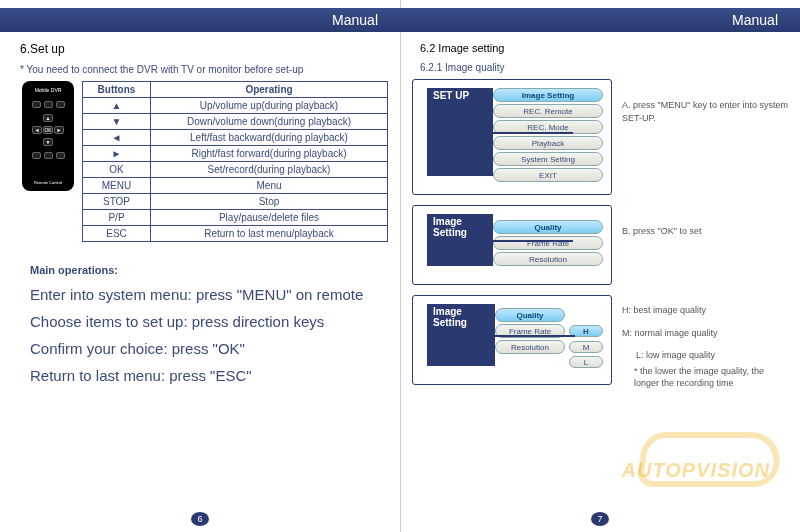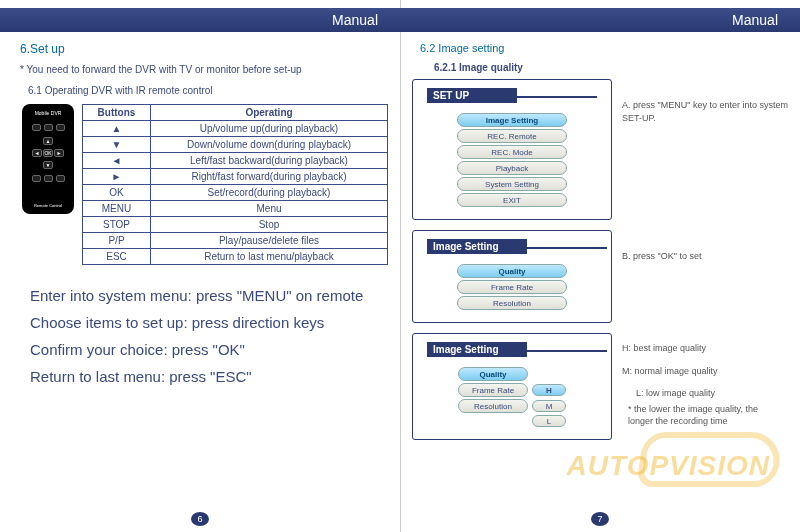--- a/index.html
+++ b/index.html
@@ -33,21 +33,21 @@
     margin: 8px -12px 10px -12px;
     display: flex;
     align-items: center;
     justify-content: flex-end;
     padding-right: 22px;
     color: #fff;
     font-size: 14px;
     font-weight: 500;
   }
   .section-title {
-    color: #0369a1;
+    color: #000000;
     font-size: 12px;
     margin: 6px 0 8px 8px;
   }
   .note {
     color: #3a4a7a;
     font-size: 10px;
     margin: 6px 0 6px 8px;
   }
   .sub-title {
     color: #3a4a7a;
@@ -147,21 +147,21 @@
     gap: 10px;
     margin: 6px 0 10px 0;
     align-items: flex-start;
   }
   .screen {
     width: 200px;
     border: 1px solid #2a3a70;
     border-radius: 3px;
     background: #fff;
     padding: 6px 8px 10px 8px;
-    display:flex;flex-direction:column;align-items:center;
+    display:flex;flex-direction:row;align-items:center;
   }
   .screen-title {
     align-self: stretch;
     background: #2a3a70;
     color: #fff;
     font-weight: bold;
     font-size: 10px;
     padding: 2px 6px;
     margin: 2px 0 8px 6px;
     width: 90px;
@@ -214,21 +214,21 @@
     width: 34px; height:12px; border-radius:6px;
     background: linear-gradient(#f4f4f0,#e0e0d8);
     border:1px solid #8aa;
     font-size:8px;display:flex;align-items:center;justify-content:center;
   }
   .opt-val.selected { background: linear-gradient(#bfe8ff,#7ecdf0); font-weight:bold;}
   .watermark {
     position:absolute;
     right: 30px;
     bottom: 50px;
-    font-size: 28px;
+    font-size: 20px;
     font-weight: bold;
     font-style: italic;
     color: rgba(240,180,40,0.45);
     letter-spacing:1px;
     pointer-events:none;
   }
   .watermark-shape {
     position:absolute;
     right: 20px;
     bottom: 45px;
@@ -242,22 +242,21 @@
 </style>
 </head>
 <body>
 
 <div class="page">
   <div class="header-bar">
       <span>Manual</span>
     </div>
 
   <div class="section-title">6.Set up</div>
-  <div class="note">* You need to forward the DVR with TV or monitor before set-up</div>
-  <div class="sub-title">6.1 Operating DVR with IR remote control</div>
+  <div class="note">* You need to connect the DVR with TV or monitor before set-up</div>
 
   <div class="left-body">
 
     <div class="remote">
       <div class="brand">Mobile DVR</div>
       <div class="row">
         <div class="btn"></div>
         <div class="btn"></div>
         <div class="btn"></div>
       </div>
@@ -318,40 +317,41 @@
           </tr>
           <tr>
             <td>ESC</td>
             <td>Return to last menu/playback</td>
           </tr>
         </tbody>
     </table>
   </div>
 
   <div class="main-ops">
+    <div class="h">Main operations:</div>
     <div id="ops-lines">
         <p>Enter into system menu: press "MENU" on remote</p>
         <p>Choose items to set up: press direction keys</p>
         <p>Confirm your choice: press "OK"</p>
         <p>Return to last menu: press "ESC"</p>
       </div>
   </div>
 
   <div class="page-num">6</div>
 </div>
 
 <div class="divider"></div>
 
 <div class="page">
   <div class="header-bar">
       <span>Manual</span>
     </div>
 
   <div class="section-title" style="font-size:11px;">6.2 Image setting</div>
-  <div class="note" style="margin-left:22px;font-weight:bold;">6.2.1  Image quality</div>
+  <div class="note" style="margin-left:8px;">6.2.1  Image quality</div>
 
   <div class="right-row">
     <div class="screen">
       <div class="screen-title">SET UP</div>
       <div id="scr1-items">
           <div class="menu-btn selected">Image Setting</div>
           <div class="menu-btn">REC. Remote</div>
           <div class="menu-btn">REC. Mode</div>
           <div class="menu-btn">Playback</div>
           <div class="menu-btn">System Setting</div>
@@ -392,21 +392,21 @@
             <div style="width: 70px;"></div>
             <div class="opt-val">L</div>
           </div>
         </div>
     </div>
     <div class="right-desc" style="padding-top:6px;">
       <div id="scr3-desc">
           <div style="margin: 3px 0px;">H:  best image quality</div>
           <div style="margin: 10px 0px;">M: normal image quality</div>
           <div style="margin: 0 0px; padding-left: 14px;">L:  low image quality</div>
-          <div style="margin: 3px 6px;">* the lower the image quality, the longer the recording time</div>
+          <div style="margin: 3px 12px;">* the lower the image quality, the longer the recording time</div>
         </div>
     </div>
   </div>
 
   <div class="watermark-shape"></div>
   <div class="watermark">AUTOPVISION</div>
 
   <div class="page-num">7</div>
 </div>
 

